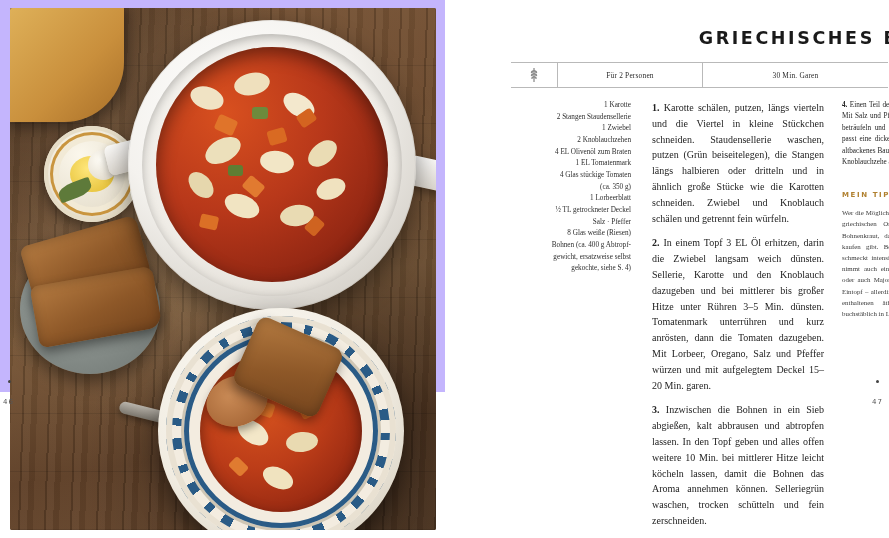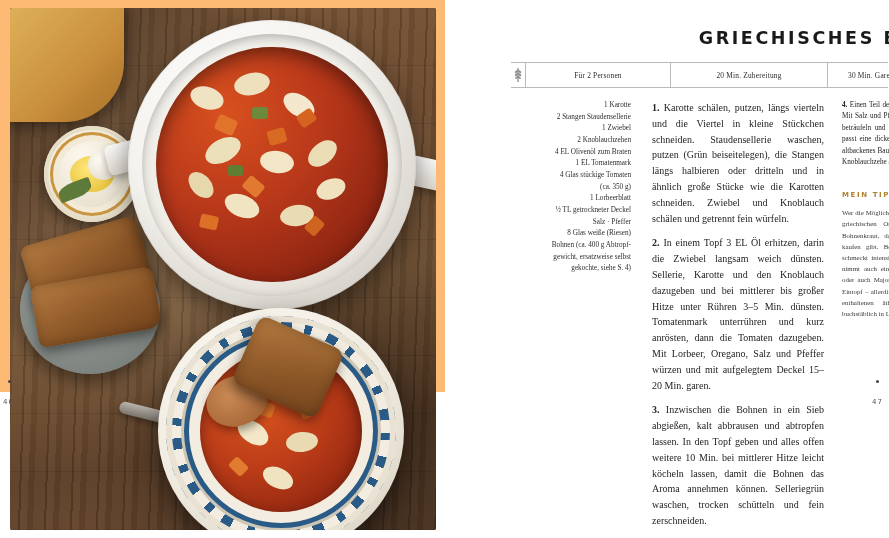--- a/index.html
+++ b/index.html
@@ -9,21 +9,21 @@
     font-family:"Liberation Serif", serif;
     overflow:hidden;
     position:relative;
   }
   .spread{position:absolute;inset:0;display:flex;}
 
   
   .left-page{
     position:relative;
     width:445px;height:392px;
-    background:#fdba74;
+    background:#c4b5fd;
     flex:0 0 445px;
     text-align:right;
   }
   .photo{
     position:absolute;
     left:10px;top:8px;
     width:426px;height:522px;
     border-radius:2px;
     overflow:hidden;
     background:#6b4a31;
@@ -326,21 +326,20 @@
           <path d="M7 1 L7 15" stroke="#6d6d6d" stroke-width="1" fill="none"></path>
           <path d="M7 3 C4 3.5 3.5 5 4 6.2 C5.5 6.2 6.6 5.2 7 4Z" fill="#8a8a8a"></path>
           <path d="M7 3 C10 3.5 10.5 5 10 6.2 C8.5 6.2 7.4 5.2 7 4Z" fill="#8a8a8a"></path>
           <path d="M7 6 C4 6.5 3.5 8 4 9.2 C5.5 9.2 6.6 8.2 7 7Z" fill="#8a8a8a"></path>
           <path d="M7 6 C10 6.5 10.5 8 10 9.2 C8.5 9.2 7.4 8.2 7 7Z" fill="#8a8a8a"></path>
           <path d="M7 9 C4.4 9.5 4 10.8 4.4 11.9 C5.8 11.9 6.7 11 7 10Z" fill="#8a8a8a"></path>
           <path d="M7 9 C9.6 9.5 10 10.8 9.6 11.9 C8.2 11.9 7.3 11 7 10Z" fill="#8a8a8a"></path>
         </svg>
       </div>
       <div class="meta-cell first">Für 2 Personen</div>
-      <div class="meta-cell second">20 Min. Zubereitung</div>
       <div class="meta-cell third">30 Min. Garen</div>
     </div>
 
     <div class="ingredients">
       <div>1 Karotte</div>
       <div>2 Stangen Staudensellerie</div>
       <div>1 Zwiebel</div>
       <div>2 Knoblauchzehen</div>
       <div>4 EL Olivenöl zum Braten</div>
       <div>1 EL Tomatenmark</div>

